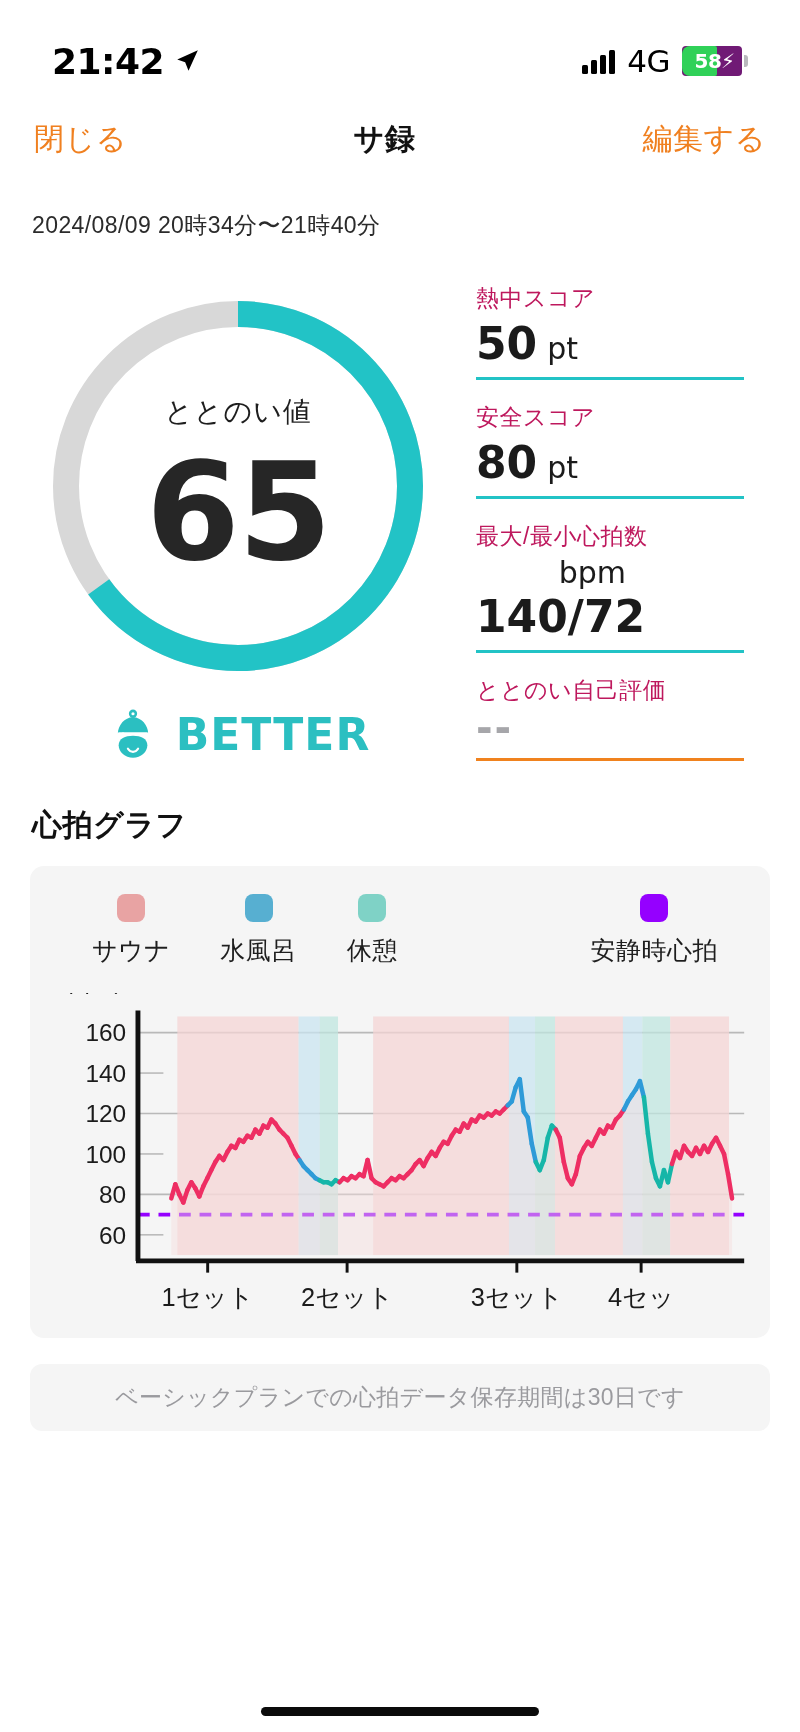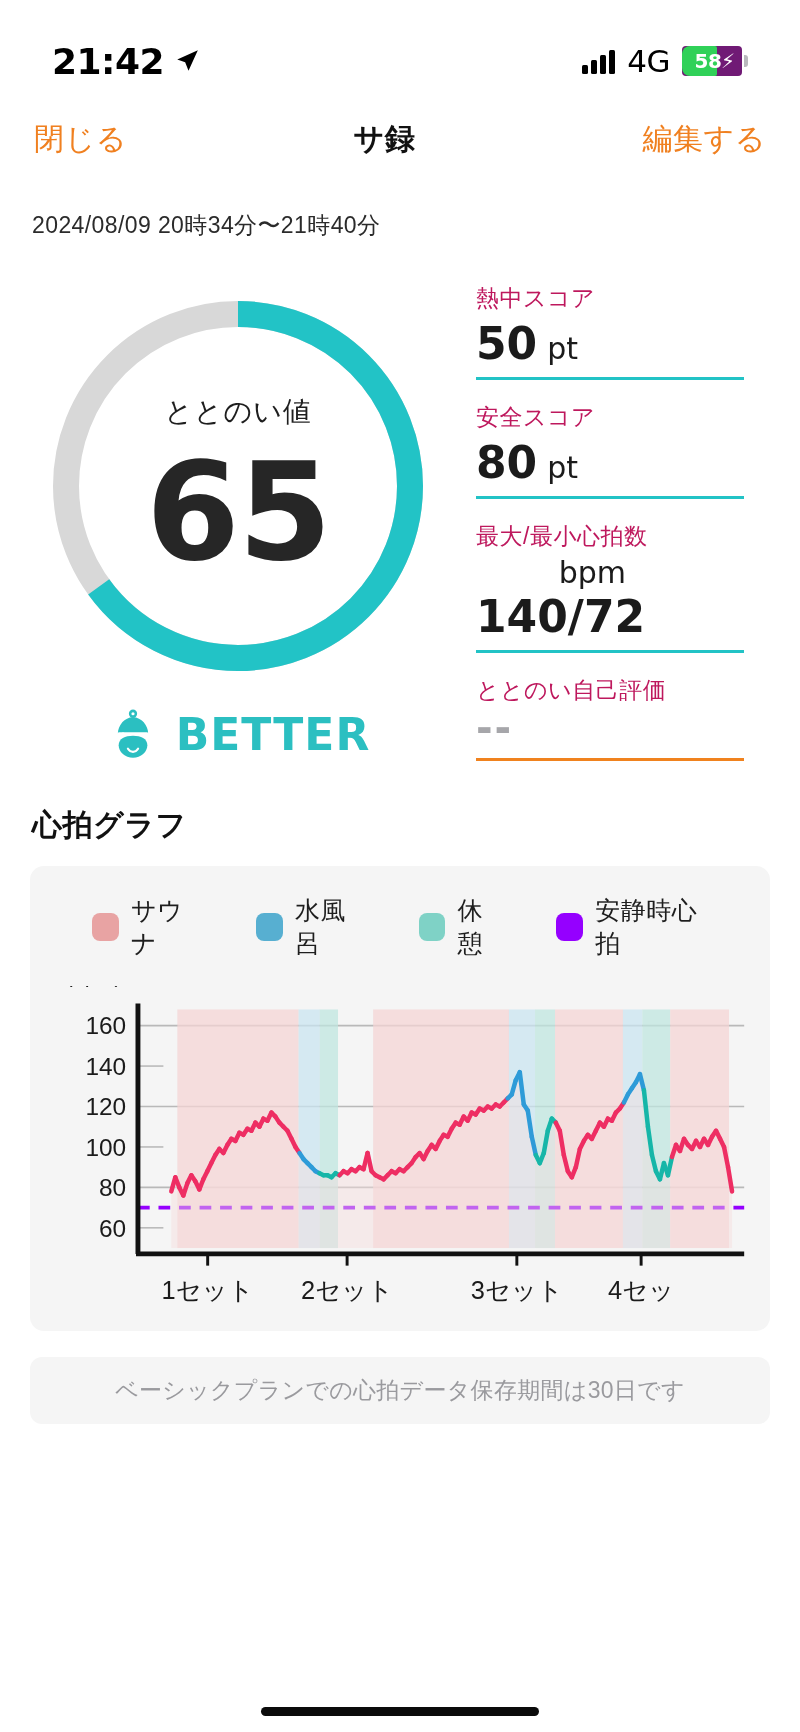--- a/index.html
+++ b/index.html
@@ -87,21 +87,21 @@
   .stat .rule.orange{ background:#F0821E; height:3px; }
   .stat .dashes{ font-size:40px; font-weight:700; color:#a6a6aa; letter-spacing:2px;
                  line-height:1.1; font-family:"DejaVu Sans",sans-serif; }
 
   
   .sec-title{ font-size:30px; font-weight:700; color:#111; padding:22px 32px 0 32px;
               letter-spacing:0.5px; }
   .chart-card{ margin:20px 30px 0 30px; background:#F5F5F5; border-radius:14px;
                padding:28px 18px 22px 18px; }
   .legend{ display:flex; align-items:center; padding:0 34px 0 44px; }
-  .legend .item{ display:flex; align-items:center; gap:12px; margin-right:50px; }
+  .legend .item{ display:flex; align-items:center; gap:12px; margin-right:50px;flex-direction:column; }
   .legend .item.right{ margin-left:auto; margin-right:0; }
   .legend .sw{ width:28px; height:28px; border-radius:8px; display:block; }
   .legend .txt{ font-size:25px; color:#1e1e1e; letter-spacing:0.5px; }
   .plot{ position:relative; margin-top:26px; }
   .plot svg{ display:block; width:100%; }
   .note{ margin:26px 30px 0 30px; background:#F5F5F5; border-radius:12px;
          text-align:center; padding:18px 10px; font-size:23px; color:#9a9a9e;
          letter-spacing:0.3px; }
 
   .home-ind{ position:absolute; left:50%; transform:translateX(-50%); bottom:16px;

